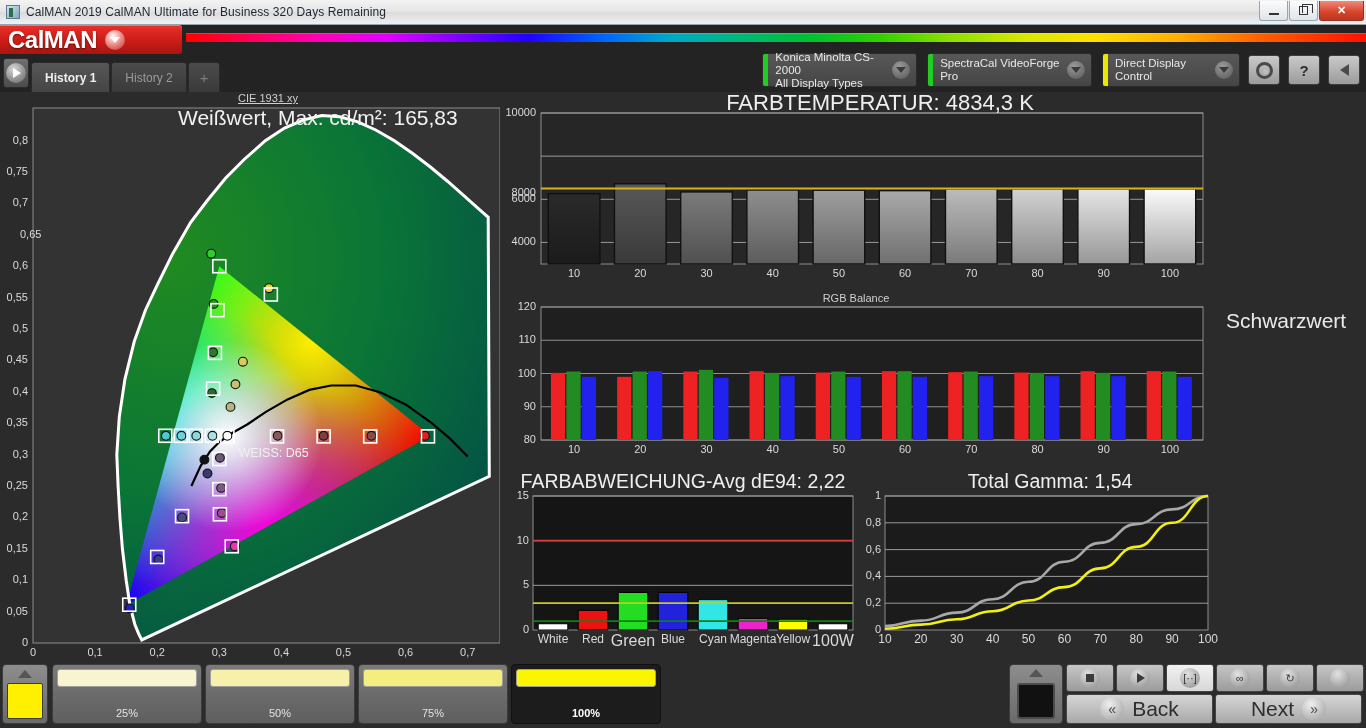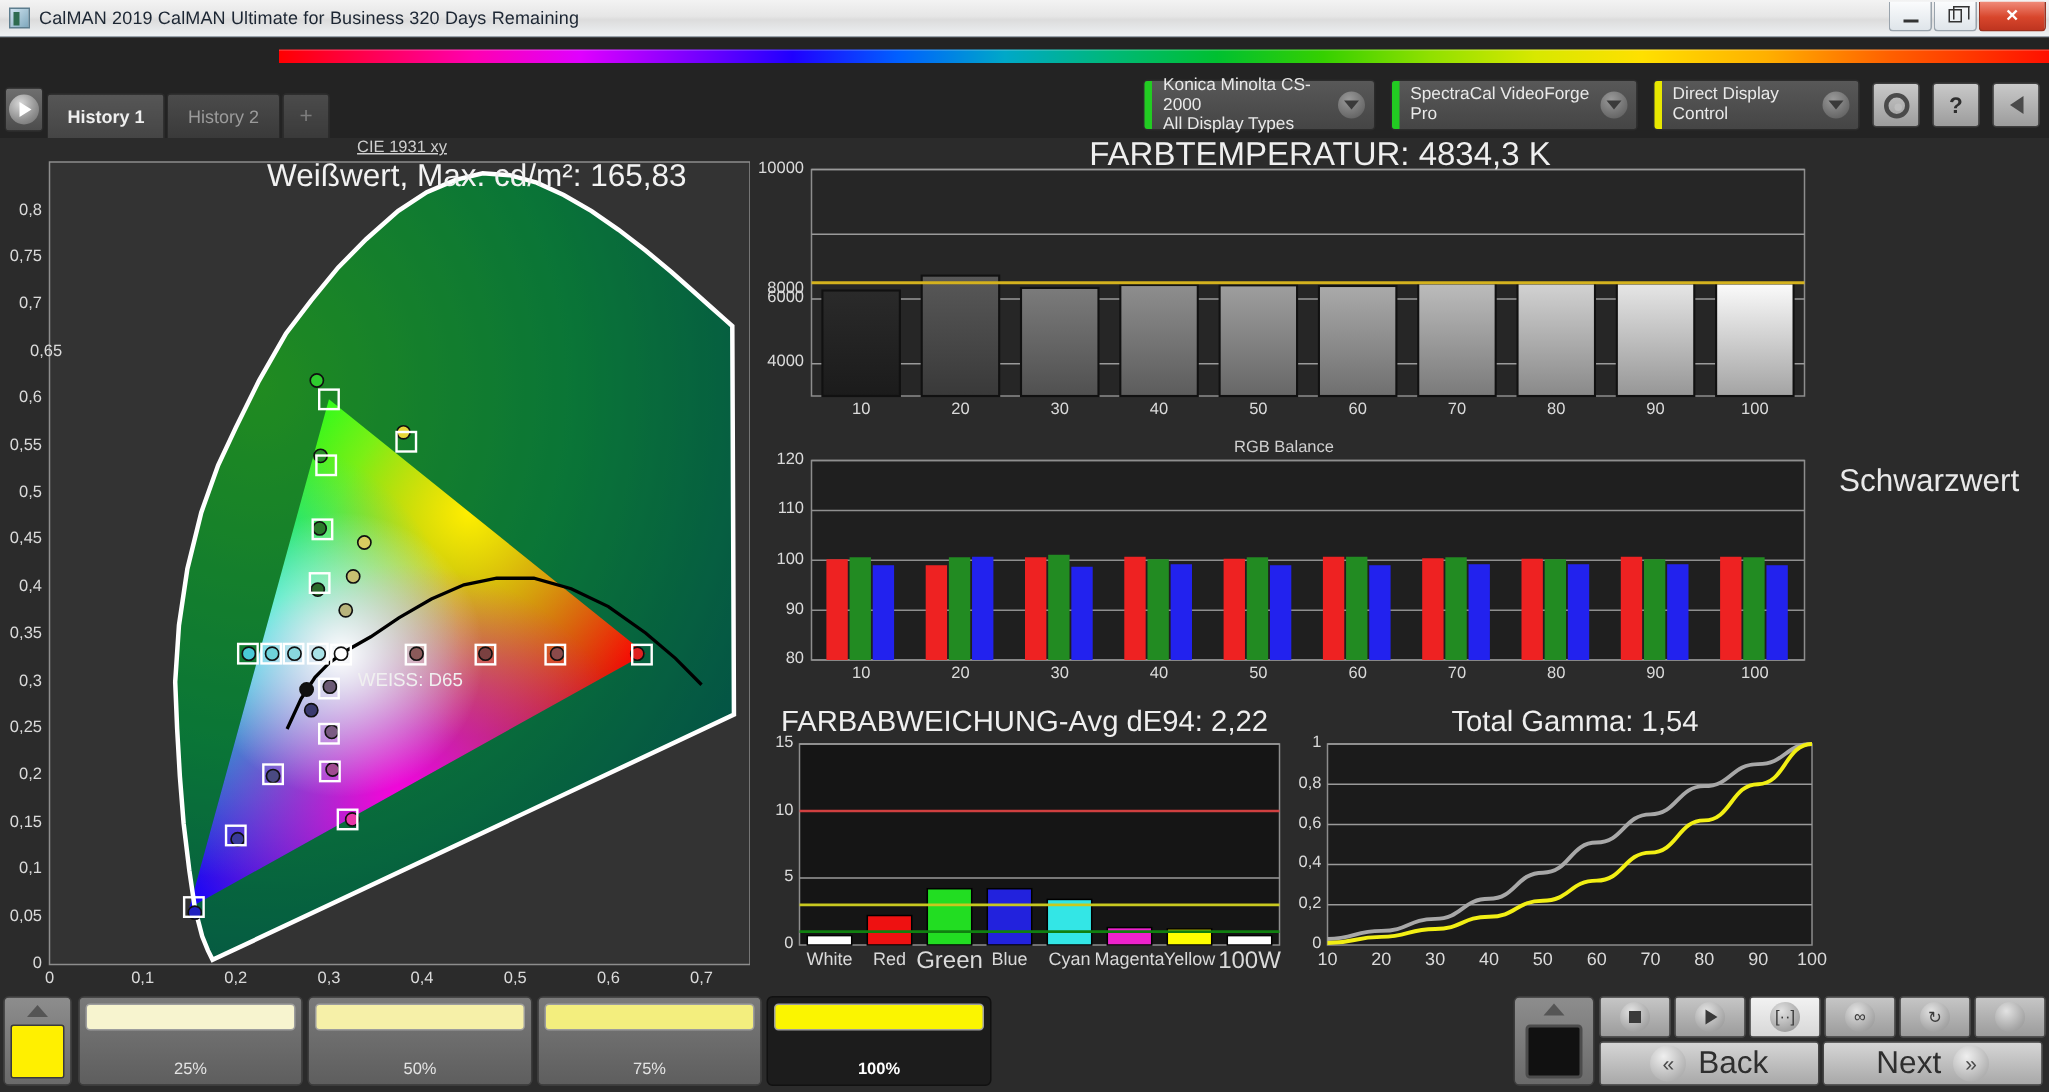--- a/index.html
+++ b/index.html
@@ -219,20 +219,26 @@
           <div class="min-glyph"></div>
         </div>
       <div class="wbtn">
           <div class="max-glyph"></div>
         </div>
       <div class="wbtn close">✕</div>
     </div>
   </div>
 
   <div class="brandrow">
+    <div class="brandbox">
+      <div class="bname">CalMAN</div>
+      <div class="brand-caret">
+          <i></i>
+        </div>
+    </div>
     <div class="spectrum"></div>
   </div>
 
   <div class="toolrow">
     <div class="playtab">
       <div class="playcirc">
           <i></i>
         </div>
     </div>
     <div class="tabs" id="tabs">

